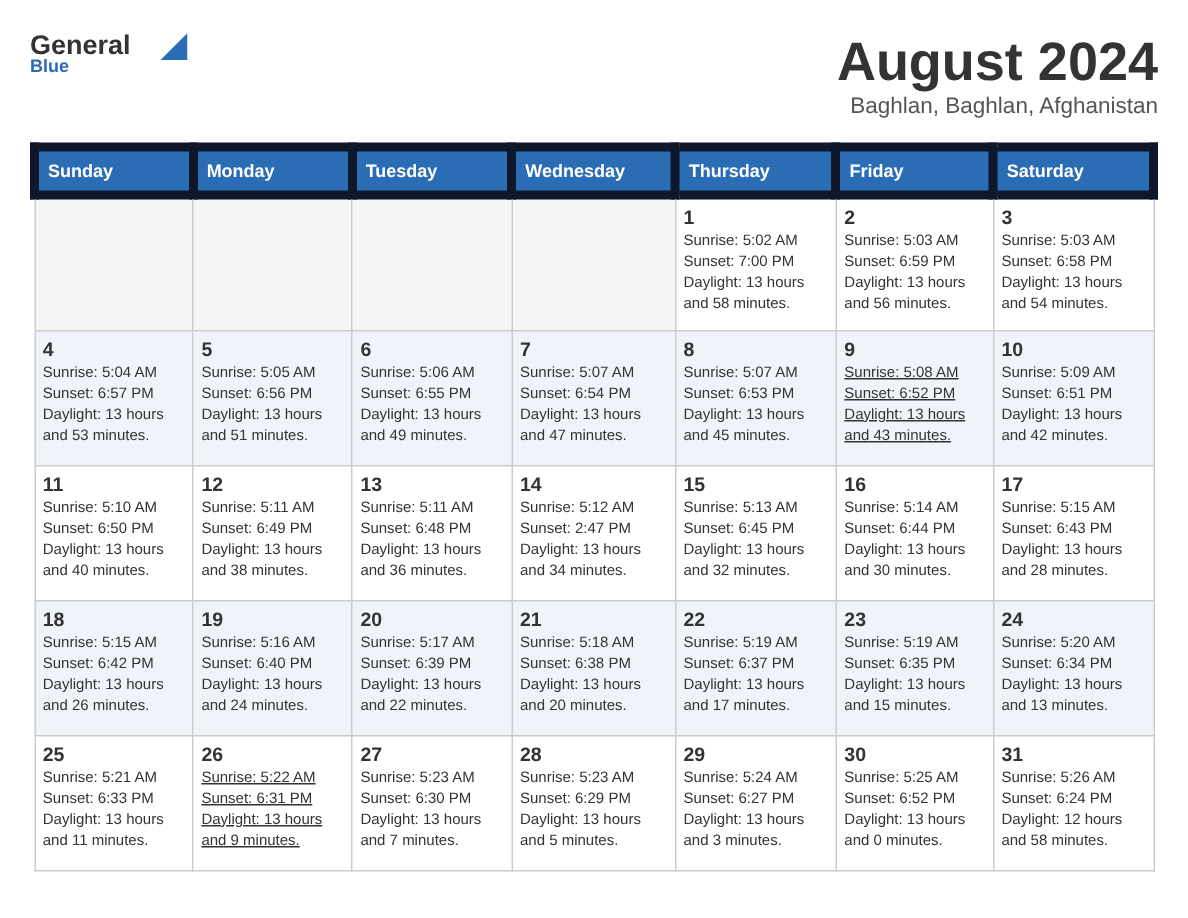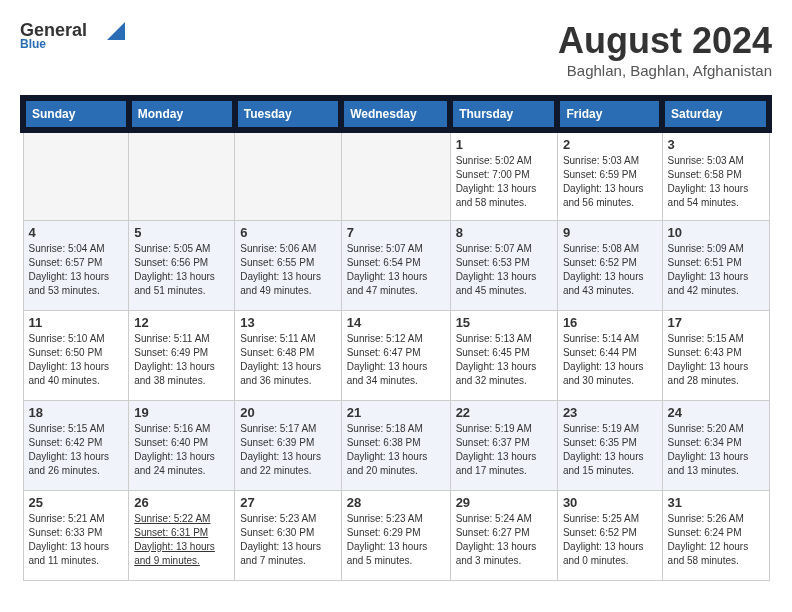--- a/index.html
+++ b/index.html
@@ -160,21 +160,21 @@
 Daylight: 13 hours and 47 minutes.</div>
         </td>
         <td>
           <div class="day-number">8</div>
           <div class="day-info" style="white-space: pre-line;">Sunrise: 5:07 AM
 Sunset: 6:53 PM
 Daylight: 13 hours and 45 minutes.</div>
         </td>
         <td>
           <div class="day-number">9</div>
-          <div class="day-info" style="white-space: pre-line;">Sunrise: 5:08 AM
+          <div class="day-info" style="white-space: pre-line; text-decoration: underline;">Sunrise: 5:08 AM
 Sunset: 6:52 PM
 Daylight: 13 hours and 43 minutes.</div>
         </td>
         <td>
           <div class="day-number">10</div>
           <div class="day-info" style="white-space: pre-line;">Sunrise: 5:09 AM
 Sunset: 6:51 PM
 Daylight: 13 hours and 42 minutes.</div>
         </td>
       </tr>
@@ -193,21 +193,21 @@
         </td>
         <td>
           <div class="day-number">13</div>
           <div class="day-info" style="white-space: pre-line;">Sunrise: 5:11 AM
 Sunset: 6:48 PM
 Daylight: 13 hours and 36 minutes.</div>
         </td>
         <td>
           <div class="day-number">14</div>
           <div class="day-info" style="white-space: pre-line;">Sunrise: 5:12 AM
-Sunset: 6:47 PM
+Sunset: 2:47 PM
 Daylight: 13 hours and 34 minutes.</div>
         </td>
         <td>
           <div class="day-number">15</div>
           <div class="day-info" style="white-space: pre-line;">Sunrise: 5:13 AM
 Sunset: 6:45 PM
 Daylight: 13 hours and 32 minutes.</div>
         </td>
         <td>
           <div class="day-number">16</div>

